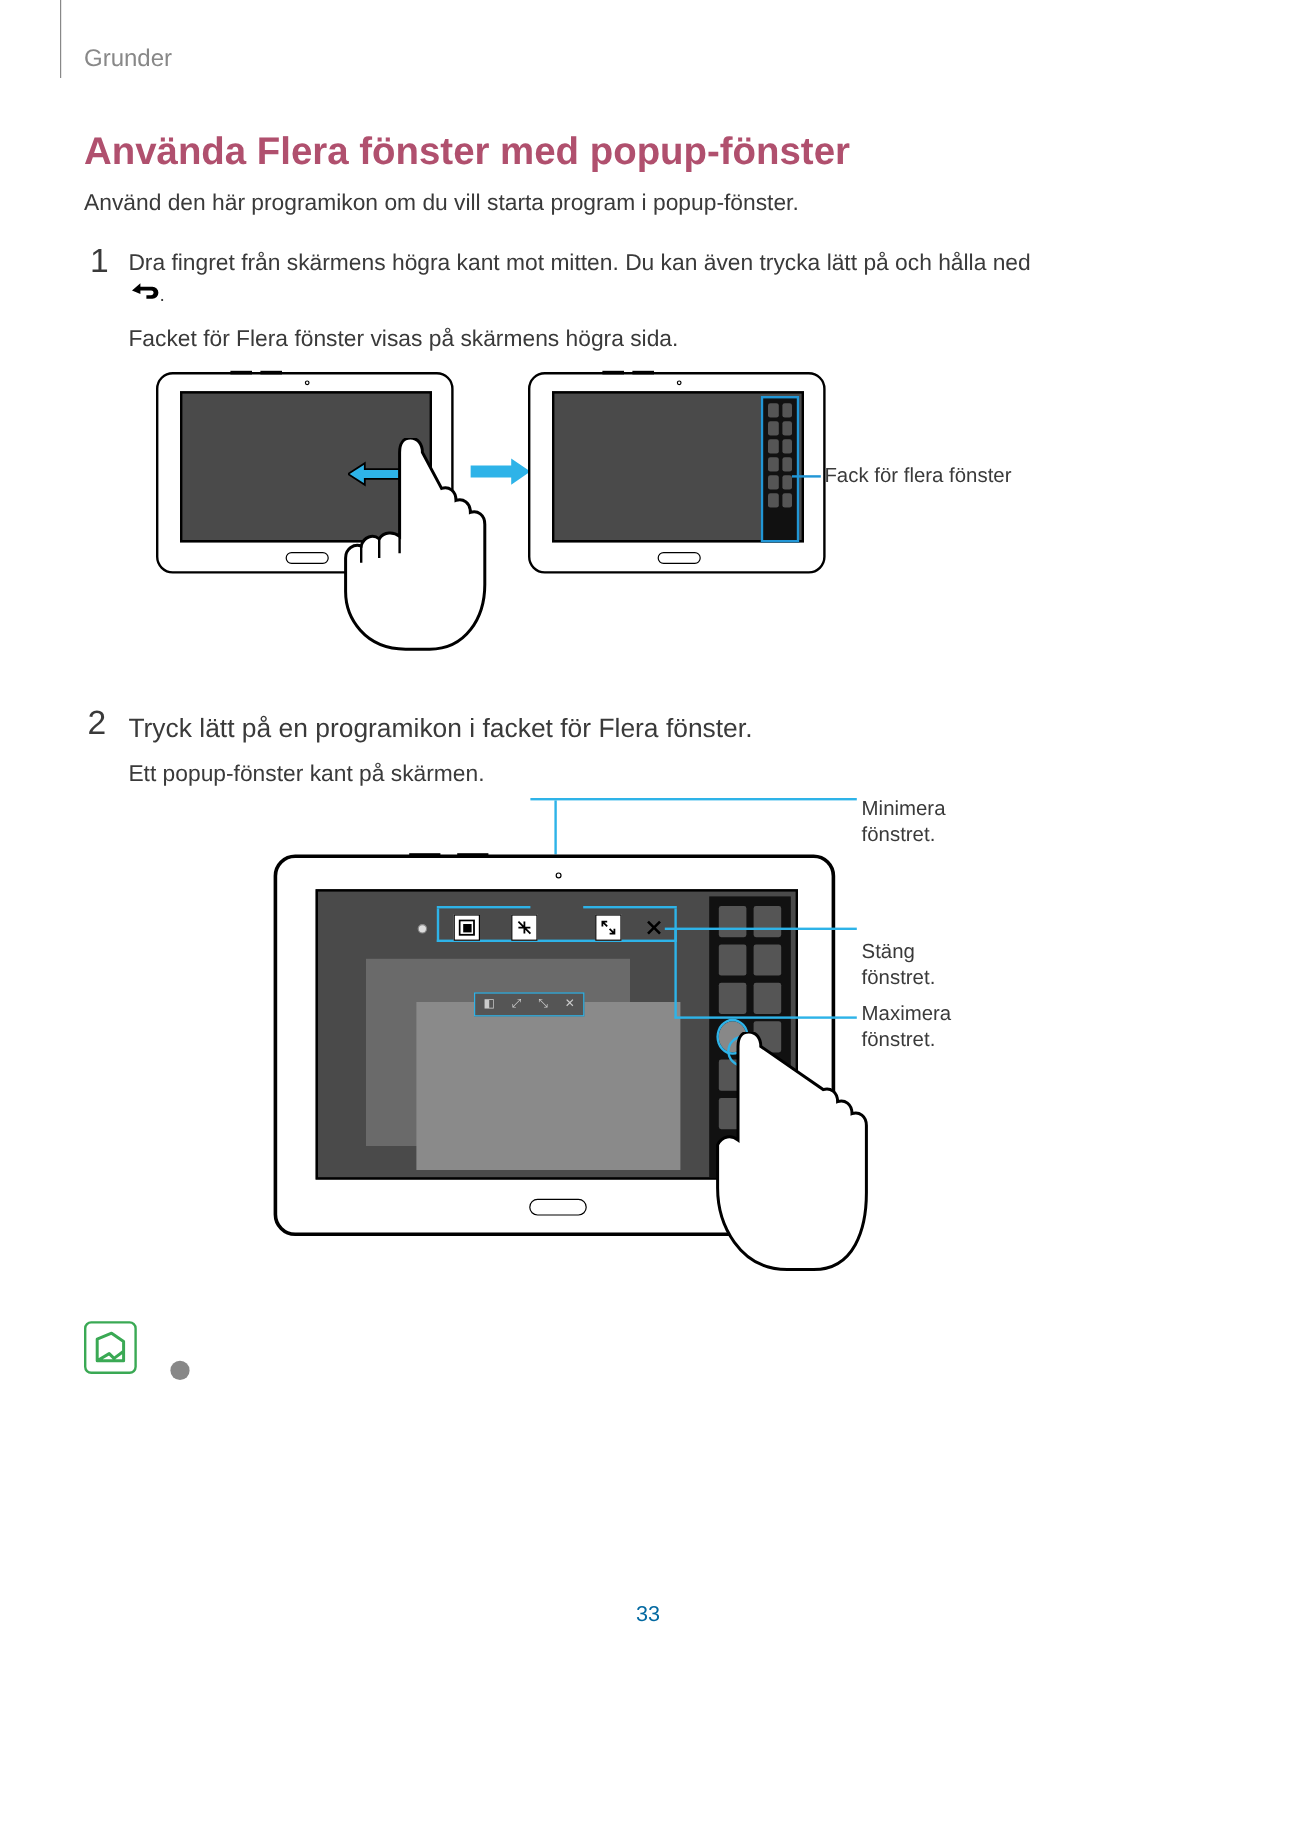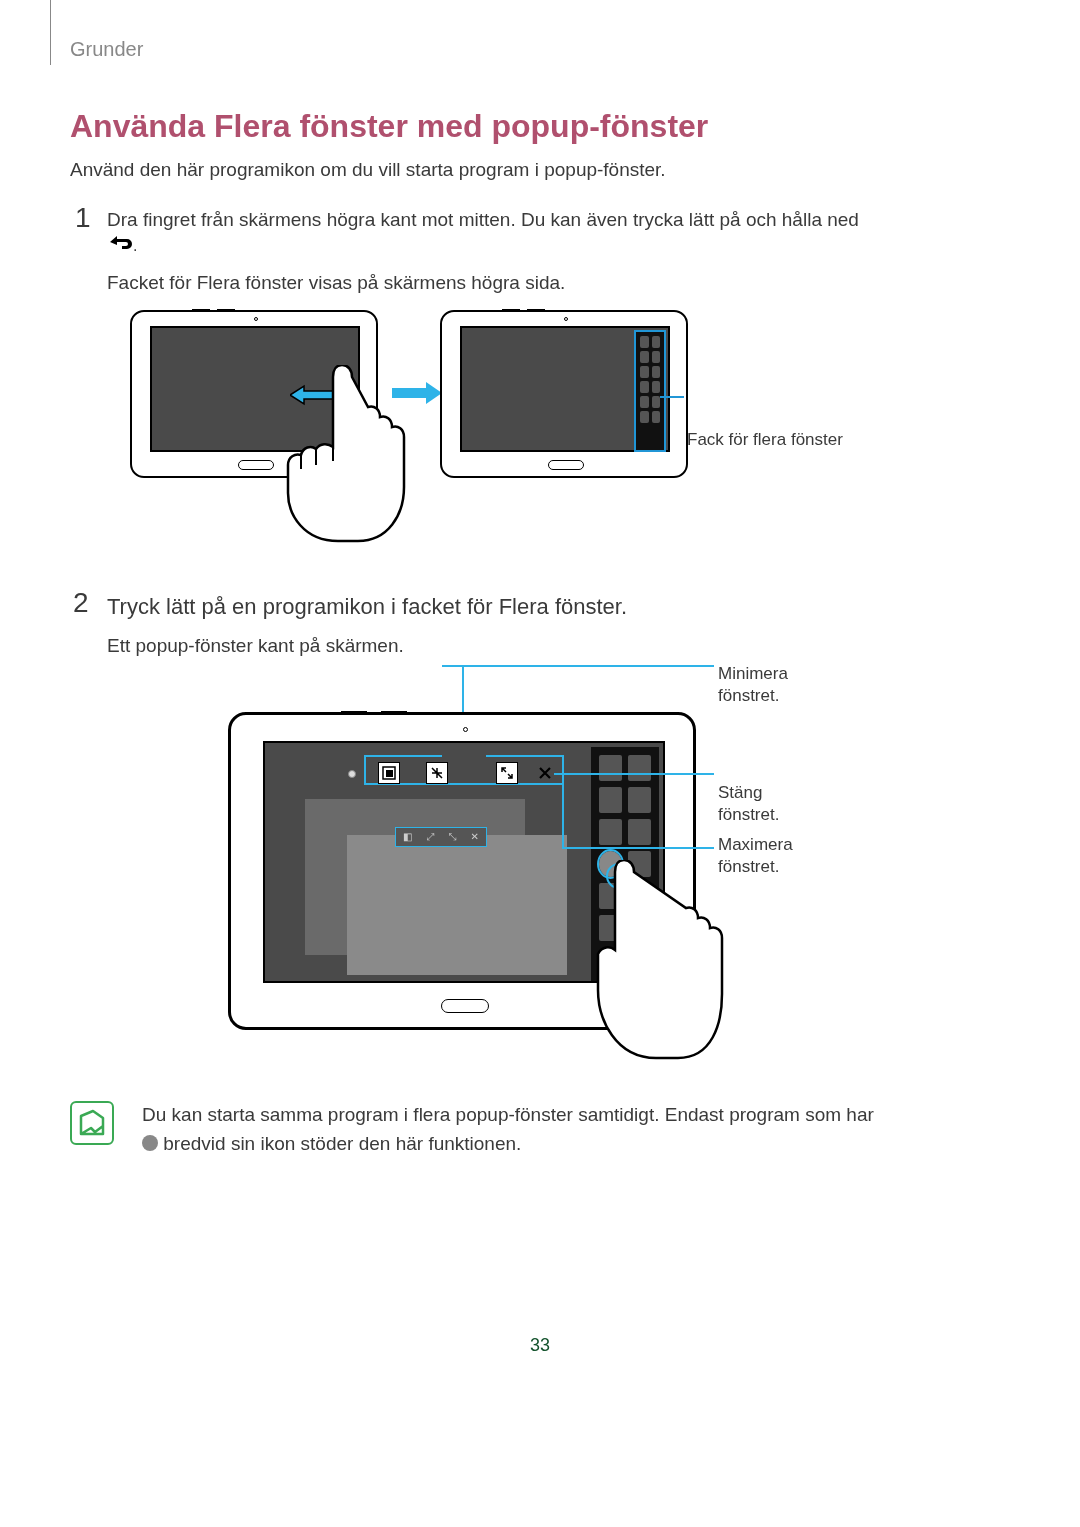--- a/index.html
+++ b/index.html
@@ -173,21 +173,20 @@
     position: absolute;
     left: 530px; top: 86px;
     width: 24px; height: 2px;
     background: #2196d6;
   }
   .callout1-text {
     position: absolute;
     left: 557px; top: 77px;
     font-size: 17px;
     color: #3a3a3a;
-    margin-top: 43px;
   }
 
   
   .step2-num {
     position: absolute;
     left: 73px;
     top: 587px;
     font-size: 28px;
     font-weight: 300;
     color: #3a3a3a;
@@ -370,21 +369,21 @@
     position:relative;
     top:-1px;
   }
 
   .page-num {
     position:absolute;
     left: 0; right: 0;
     top: 1335px;
     text-align:center;
     font-size: 18px;
-    color:#14532d;
+    color:#0369a1;
   }
 </style>
 </head>
 <body>
 
 <div class="side-border"></div>
 <div class="page-header">Grunder</div>
 
 <h2 class="section-title">Använda Flera fönster med popup-fönster</h2>
 <p class="intro-text">Använd den här programikon om du vill starta program i popup-fönster.</p>
@@ -529,20 +528,18 @@
   </svg>
 </div>
 
 <div class="tip">
   <div class="tip-icon">
     <svg width="30" height="30" viewBox="0 0 30 30">
       <path d="M4 26 L4 8 L16 3 L26 10 L26 26 Z M4 26 L14 20 L18 24 L26 18" fill="none" stroke="#3aa954" stroke-width="2.5" stroke-linejoin="round"></path>
     </svg>
   </div>
   <div class="tip-text">
-    <span>Du kan starta samma program i flera popup-fönster samtidigt. Endast program som har</span>
     <br>
     <span class="inline-icon"></span>
-    <span>bredvid sin ikon stöder den här funktionen.</span>
   </div>
 </div>
 
 <div class="page-num">33</div>
 
 </body></html>

